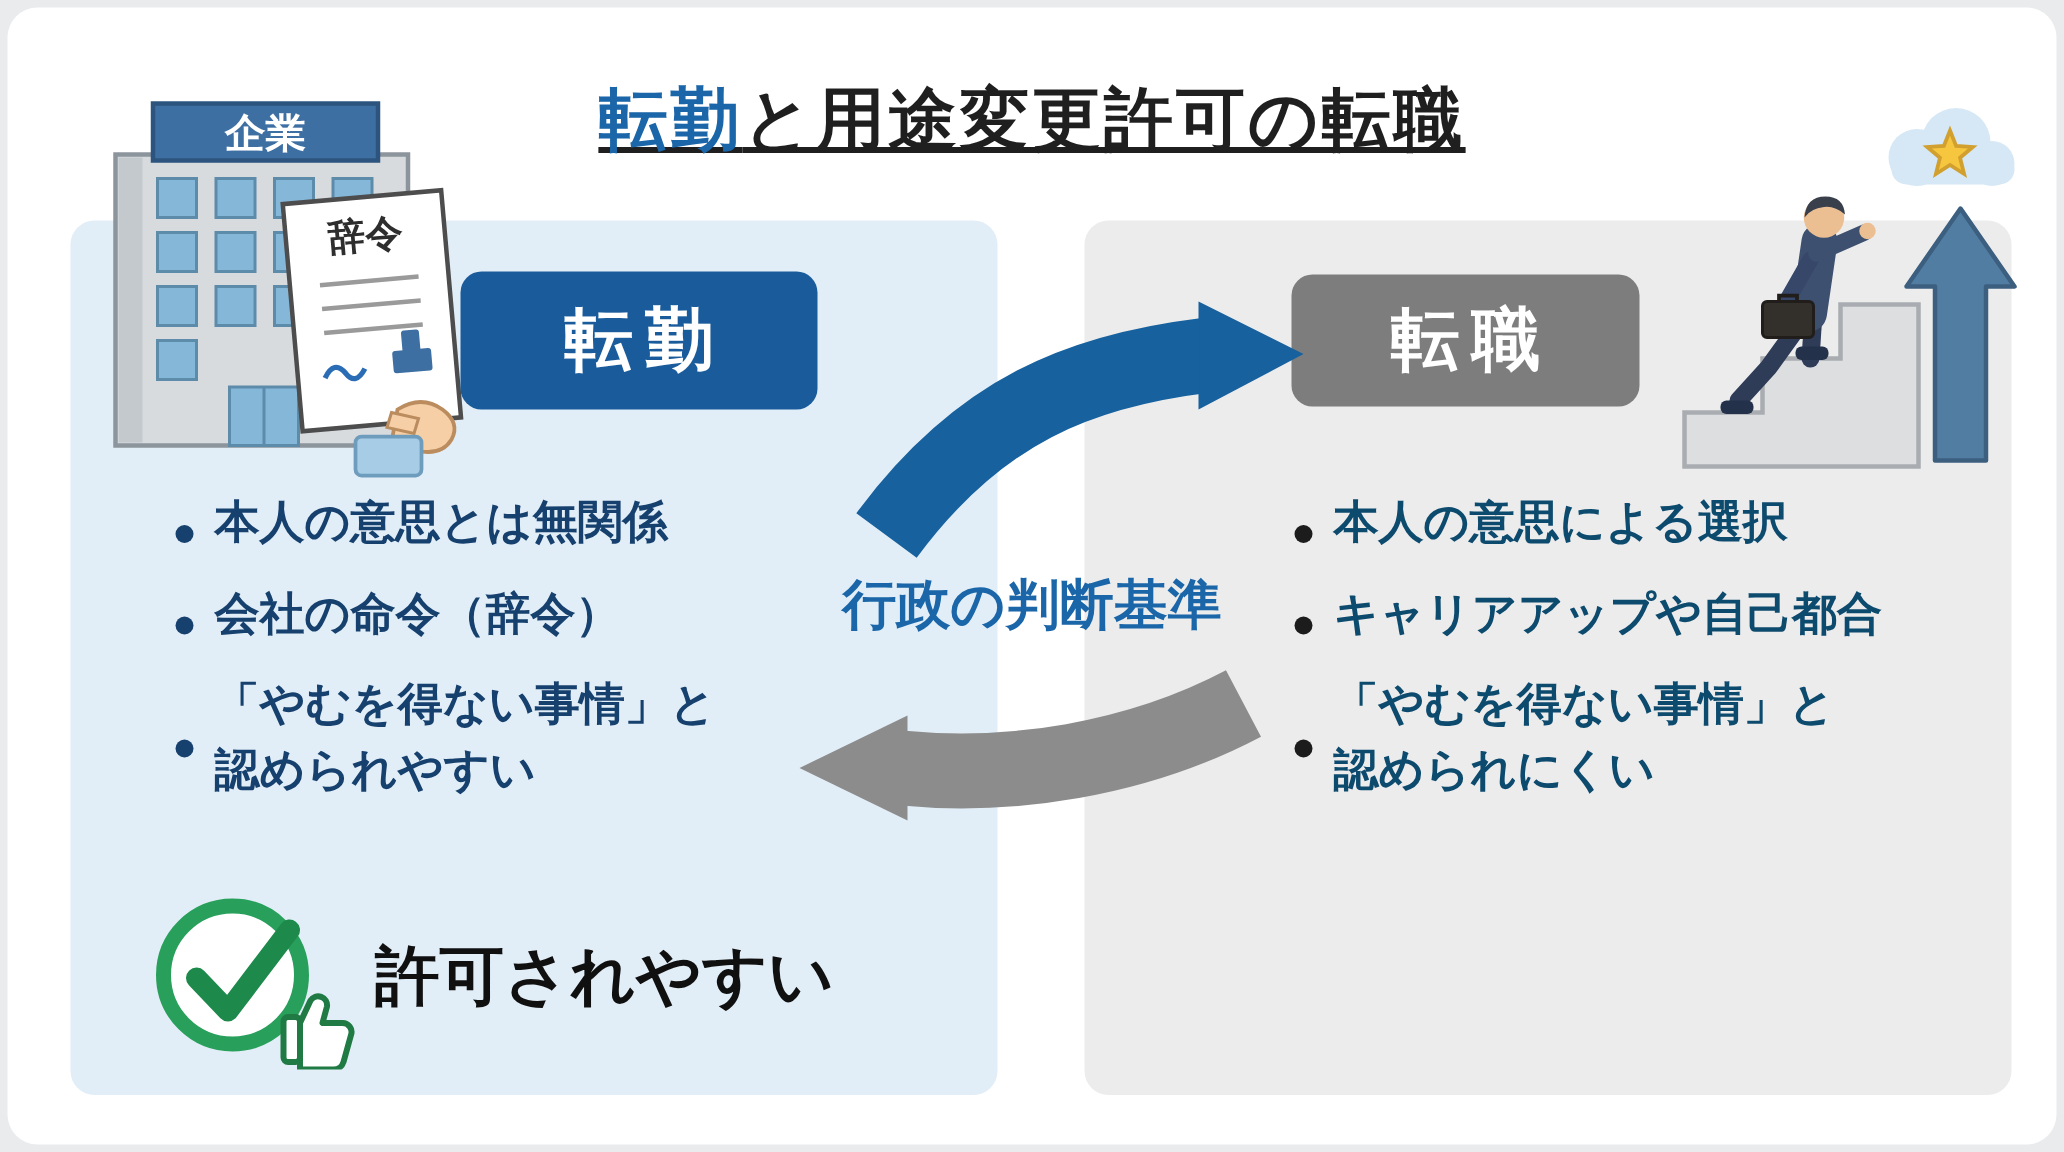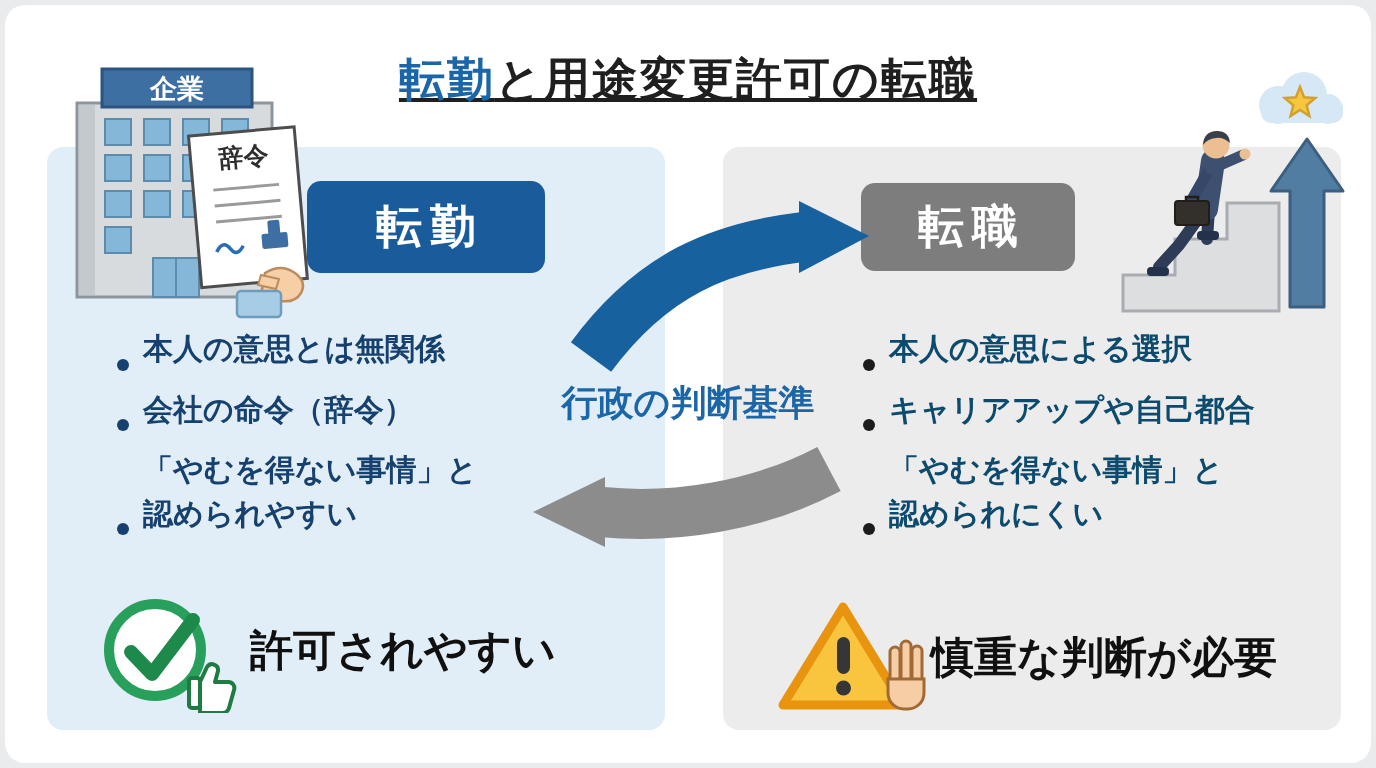--- a/index.html
+++ b/index.html
@@ -12,27 +12,27 @@
   .title-accent{color:#1a66a8;}
 
   .panel{position:absolute;top:142px;height:583px;border-radius:16px;z-index:1;}
   .panel-left{left:42px;width:618px;background:#e2eef7;}
   .panel-right{left:718px;width:618px;background:#ececec;}
 
   .badge{position:absolute;display:flex;align-items:center;justify-content:center;
          color:#fff;font-weight:800;font-size:46px;border-radius:14px;letter-spacing:8px;
          text-indent:8px;z-index:3;}
   .badge-left{left:302px;top:176px;width:238px;height:92px;background:#1a5c9b;}
-  .badge-right{left:856px;top:178px;width:214px;height:88px;background:#7d7d7d;}
+  .badge-right{left:856px;top:178px;width:232px;height:88px;background:#7d7d7d;}
 
   .illus{position:absolute;z-index:3;}
 
   .bullets{position:absolute;margin:0;padding:0;list-style:none;display:flex;
            flex-direction:column;gap:17px;z-index:3;}
-  .bullets li{display:flex;align-items:flex-end;font-size:30px;font-weight:700;line-height:1.45;}
+  .bullets li{display:flex;align-items:center;font-size:30px;font-weight:700;line-height:1.45;}
   .bullet-dot{flex:none;width:12px;height:12px;border-radius:50%;margin:15px 14px 0 0;}
   .bullet-text{white-space:pre-line;}
   .bullets-left{left:112px;top:322px;width:480px;color:#16406e;}
   .bullets-left .bullet-dot{background:#16406e;}
   .bullets-right{left:858px;top:322px;width:470px;color:#0c4a6e;}
   .bullets-right .bullet-dot{background:#1c1c1c;}
 
   .arrows{position:absolute;left:0;top:0;z-index:4;pointer-events:none;}
 
   .center-label{position:absolute;top:374px;left:50%;transform:translateX(-50%);
@@ -177,28 +177,14 @@
       <circle cx="60" cy="62" r="46" fill="#ffffff" stroke="#28a05b" stroke-width="10"></circle>
       <path d="M36 64 L57 86 L98 32" fill="none" stroke="#1d8a4c" stroke-width="14" stroke-linecap="round" stroke-linejoin="round"></path>
       <g transform="translate(94,66)" fill="#ffffff" stroke="#1f7a44" stroke-width="4" stroke-linejoin="round">
         <rect x="0" y="24" width="11" height="30" rx="3"></rect>
         <path d="M11 54 v-26 l7 -15 a6 6 0 0 1 11 4 l-3 11 h13 a6 6 0 0 1 6 8 l-5 18 a7 7 0 0 1 -7 5 h-22 z"></path>
       </g>
     </svg>
     <span>許可されやすい</span>
   </div>
 
-  <div class="verdict verdict-right">
-    <svg width="160" height="125" viewBox="0 0 160 125">
-      <path d="M72 12 L132 110 H12 Z" fill="#f9c53e" stroke="#e8940f" stroke-width="9" stroke-linejoin="round"></path>
-      <rect x="66" y="42" width="13" height="37" rx="6.5" fill="#363636"></rect>
-      <circle cx="72.5" cy="93" r="7.5" fill="#363636"></circle>
-      <g fill="#f7cda6" stroke="#a06a35" stroke-width="3">
-        <rect x="119" y="52" width="10" height="36" rx="5"></rect>
-        <rect x="130" y="46" width="10" height="42" rx="5"></rect>
-        <rect x="141" y="51" width="10" height="37" rx="5"></rect>
-        <path d="M117 84 h36 v14 a16 16 0 0 1 -16 16 h-4 a16 16 0 0 1 -16 -16 z"></path>
-      </g>
-    </svg>
-    <span>慎重な判断が必要</span>
-  </div>
 
 </div>
 
 </body></html>

